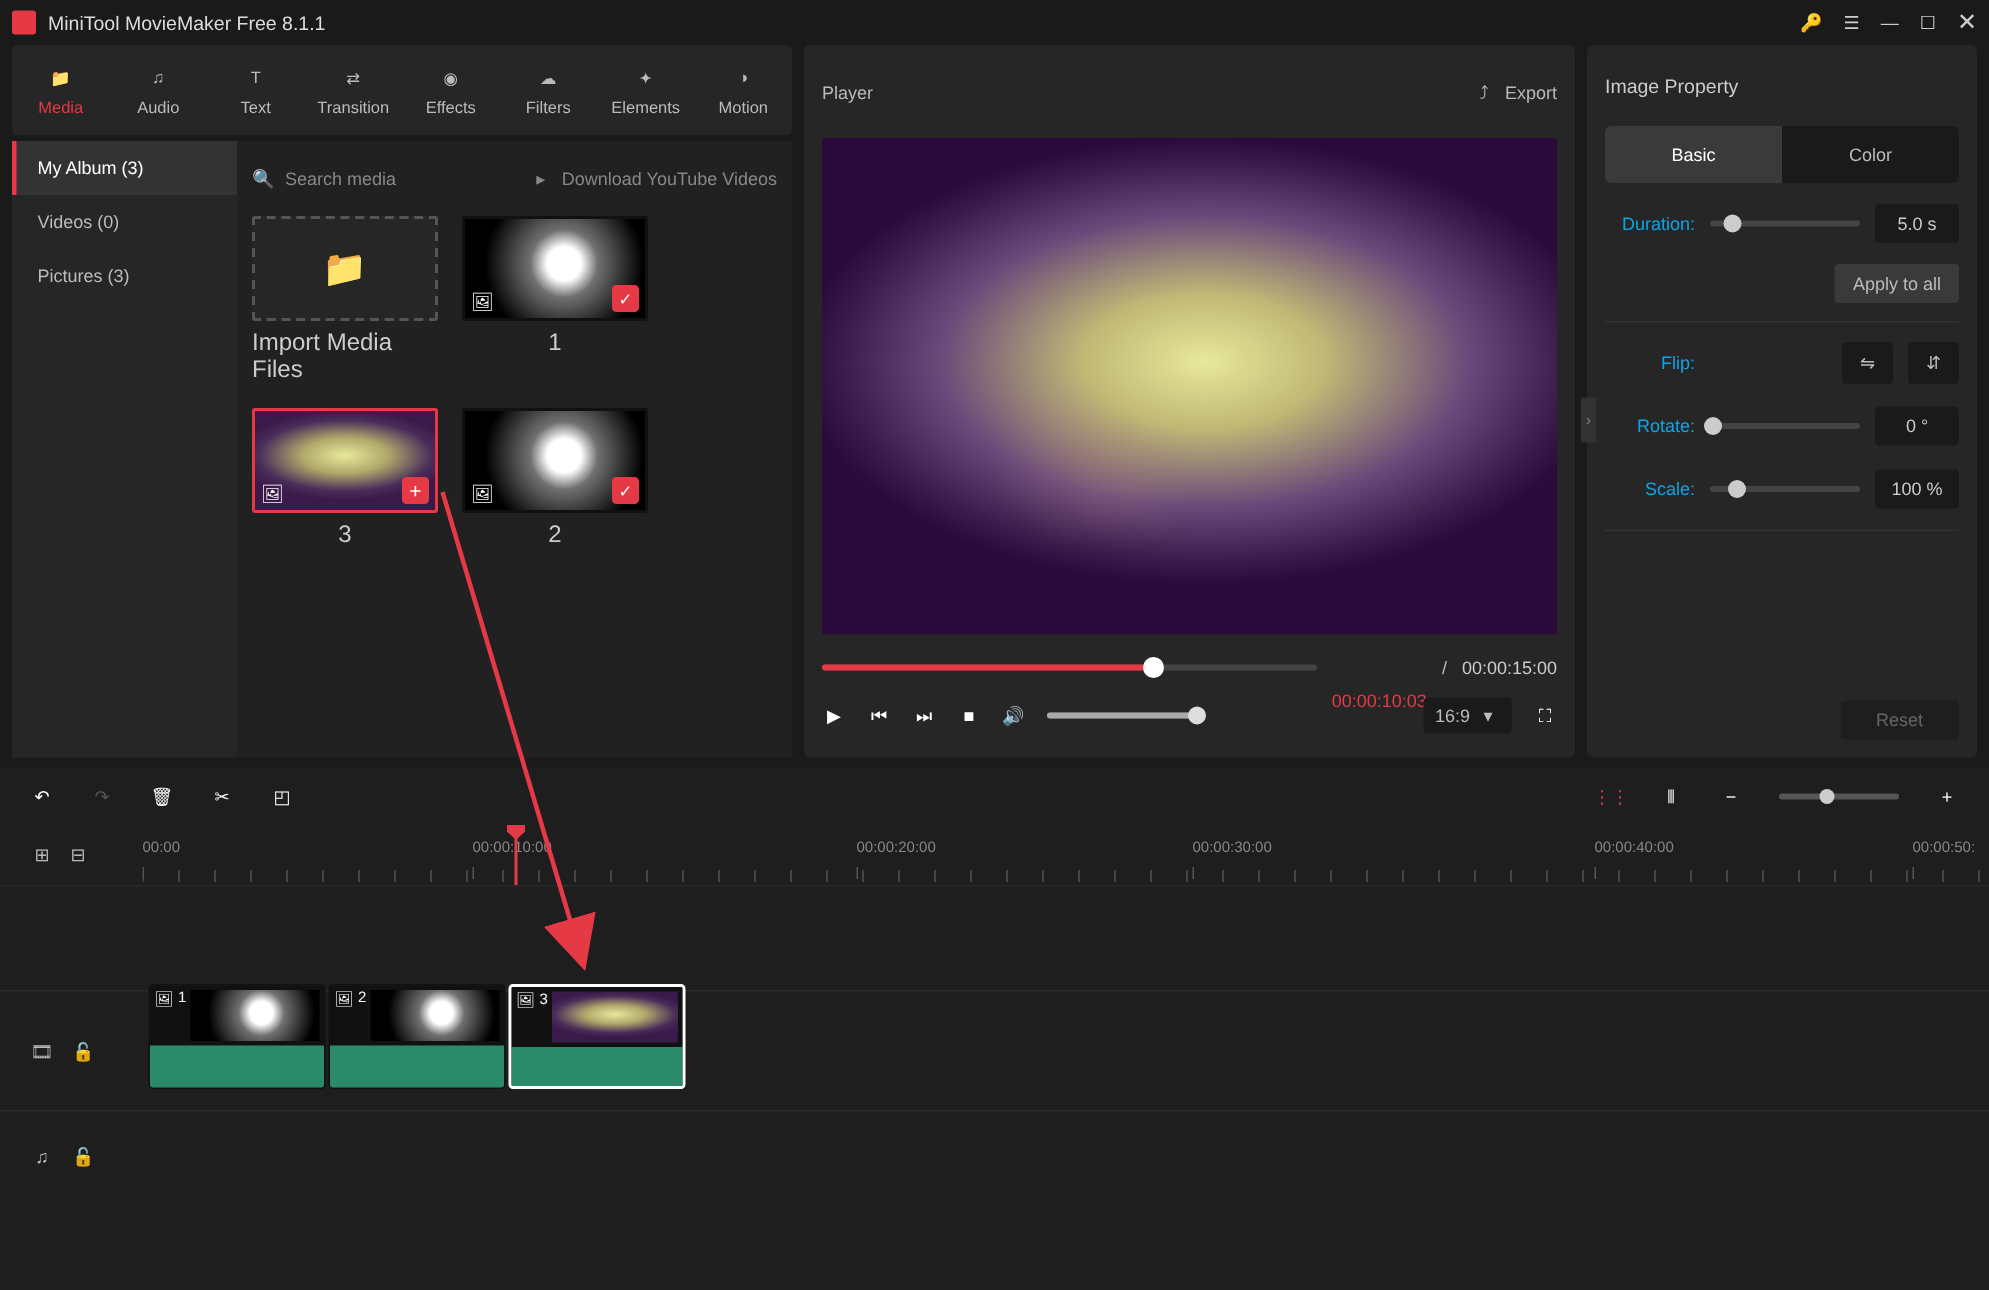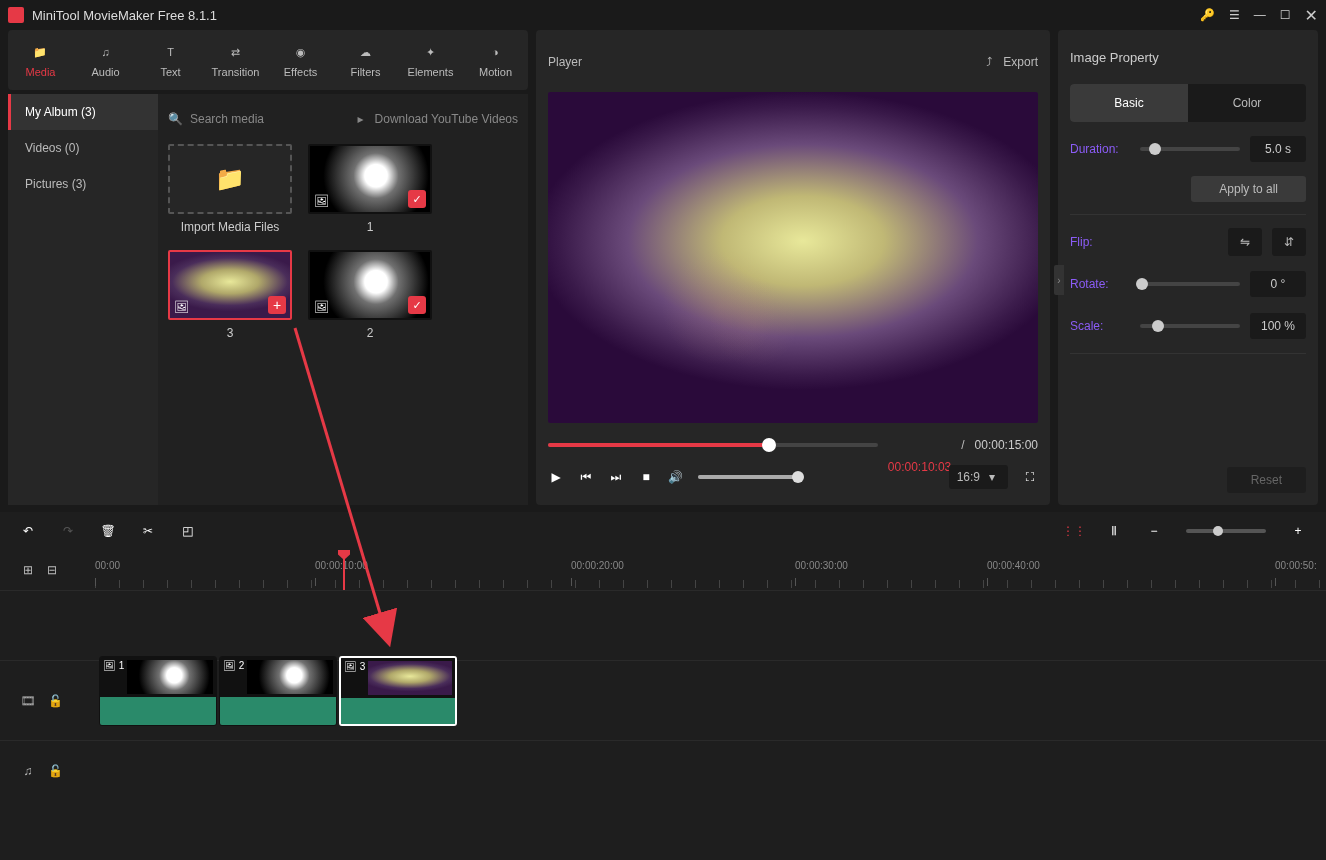--- a/index.html
+++ b/index.html
@@ -30,21 +30,21 @@
 .searchbox { flex: 1; display: flex; align-items: center; gap: 6px; }
 .dlyt { display: flex; align-items: center; gap: 6px; cursor: pointer; }
 .mediagrid { display: flex; flex-wrap: wrap; gap: 16px; }
 .mediaitem { width: 124px; display: flex; flex-direction: column; align-items: center; gap: 6px; }
 .mediathumb { width: 124px; height: 70px; background: #111; border: 2px solid transparent; border-radius: 2px; position: relative; display: flex; align-items: center; justify-content: center; }
 .mediathumb.import { border: 2px dashed #555; background: #262626; }
 .mediathumb.selected { border-color: #e63946; }
 .mediathumb .imgicon { position: absolute; bottom: 4px; left: 4px; color: #fff; }
 .mediathumb .check { position: absolute; bottom: 4px; right: 4px; width: 18px; height: 18px; background: #e63946; border-radius: 3px; display: flex; align-items: center; justify-content: center; color: #fff; font-size: 11px; }
 .mediathumb .plus { position: absolute; bottom: 4px; right: 4px; width: 18px; height: 18px; background: #e63946; border-radius: 3px; display: flex; align-items: center; justify-content: center; color: #fff; font-size: 14px; }
-.medialabel { color: #ccc; font-size: 12px; }
+.medialabel { color: #ccc; font-size: 16px; }
 .flare { width: 100%; height: 100%; background: radial-gradient(circle at 55% 45%, #fff 0%, #fff 15%, rgba(255,255,255,0.4) 30%, #000 70%); }
 .blob { width: 100%; height: 100%; background: radial-gradient(ellipse 60% 45% at 50% 45%, #e8e89a 0%, #b0a86a 40%, #4a2d5a 80%, #3a1a4a 100%); }
 
 
 .playerpanel { flex: 1; background: #262626; border-radius: 4px; display: flex; flex-direction: column; padding: 10px 12px; }
 .playerhdr { height: 44px; display: flex; align-items: center; justify-content: space-between; color: #bbb; }
 .exportbtn { display: flex; align-items: center; gap: 6px; cursor: pointer; }
 .preview { flex: 1; margin: 8px 0; background: radial-gradient(ellipse 55% 45% at 52% 45%, #e8e89a 0%, #c0b875 30%, #6a4a7a 65%, #3a1a4a 90%, #2a0a3a 100%); border-radius: 2px; position: relative; }
 .preview::after { content:''; position:absolute; inset:0; background: radial-gradient(circle at 35% 65%, rgba(200,150,120,0.15) 0%, transparent 15%), radial-gradient(circle at 42% 70%, rgba(200,150,120,0.1) 0%, transparent 12%); }
 .scrubrow { height: 28px; display: flex; align-items: center; gap: 10px; }
@@ -60,25 +60,25 @@
 .volslider .knob { position: absolute; right: 0; top: 50%; transform: translate(50%,-50%); width: 12px; height: 12px; background: #ddd; border-radius: 50%; }
 .aspectsel { display: flex; align-items: center; gap: 4px; background: #1a1a1a; padding: 4px 8px; border-radius: 3px; }
 
 
 .proppanel { width: 260px; background: #262626; border-radius: 4px; padding: 12px; display: flex; flex-direction: column; gap: 12px; }
 .proptitle { color: #ccc; font-size: 13px; height: 30px; display: flex; align-items: center; }
 .tabrow { display: flex; background: #1a1a1a; border-radius: 4px; overflow: hidden; }
 .tabbtn { flex: 1; height: 38px; display: flex; align-items: center; justify-content: center; cursor: pointer; color: #bbb; }
 .tabbtn.active { background: #3a3a3a; color: #fff; }
 .proprow { display: flex; align-items: center; gap: 10px; height: 30px; }
-.proprow .lbl { width: 60px; color: #8b5cf6; }
+.proprow .lbl { width: 60px; color: #0ea5e9; text-align: right; }
 .minislider { flex: 1; height: 4px; background: #444; border-radius: 2px; position: relative; }
 .minislider .knob { position: absolute; left: 15%; top: 50%; transform: translate(-50%,-50%); width: 12px; height: 12px; background: #ccc; border-radius: 50%; }
 .valbox { width: 56px; height: 26px; background: #1a1a1a; border-radius: 3px; display: flex; align-items: center; justify-content: center; color: #ccc; }
-.applybtn { align-self: flex-end; background: #3a3a3a; padding: 6px 28px; border-radius: 3px; cursor: pointer; }
+.applybtn { align-self: flex-end; background: #3a3a3a; padding: 6px 12px; border-radius: 3px; cursor: pointer; }
 .flipbtns { display: flex; gap: 10px; }
 .flipbtn { width: 34px; height: 28px; background: #1a1a1a; border-radius: 3px; display: flex; align-items: center; justify-content: center; cursor: pointer; }
 .divider { height: 1px; background: #333; }
 .resetbtn { margin-top: auto; align-self: flex-end; background: #1e1e1e; padding: 6px 24px; border-radius: 3px; color: #666; }
 .expander { position: absolute; left: 1054px; top: 265px; width: 10px; height: 30px; background: #333; border-radius: 2px 0 0 2px; display: flex; align-items: center; justify-content: center; color: #888; font-size: 10px; cursor: pointer; }
 
 
 .timeline { position: absolute; top: 512px; left: 0; right: 0; bottom: 0; background: #1e1e1e; display: flex; flex-direction: column; }
 .tltoolbar { height: 38px; display: flex; align-items: center; padding: 0 20px; gap: 24px; }
 .tltoolbar .spacer { flex: 1; }
@@ -318,21 +318,21 @@
   <div class="ruler">
     <div class="rulerbtns">
       <span class="ico">⊞</span>
       <span class="ico">⊟</span>
     </div>
     <div class="rulerticks subticks">
       <div class="tick" style="left:0px">00:00</div>
       <div class="tick" style="left:220px">00:00:10:00</div>
       <div class="tick" style="left:476px">00:00:20:00</div>
       <div class="tick" style="left:700px">00:00:30:00</div>
-      <div class="tick" style="left:892px">00:00:40:00</div>
+      <div class="tick" style="left:968px">00:00:40:00</div>
       <div class="tick" style="left:1180px">00:00:50:</div>
       <div class="playhead" style="left:248px">
         
       </div>
     </div>
   </div>
   <div class="tracksarea">
     <div class="track" style="height:70px">
       <div class="trackhdr"></div>
         <div class="trackbody"></div>

